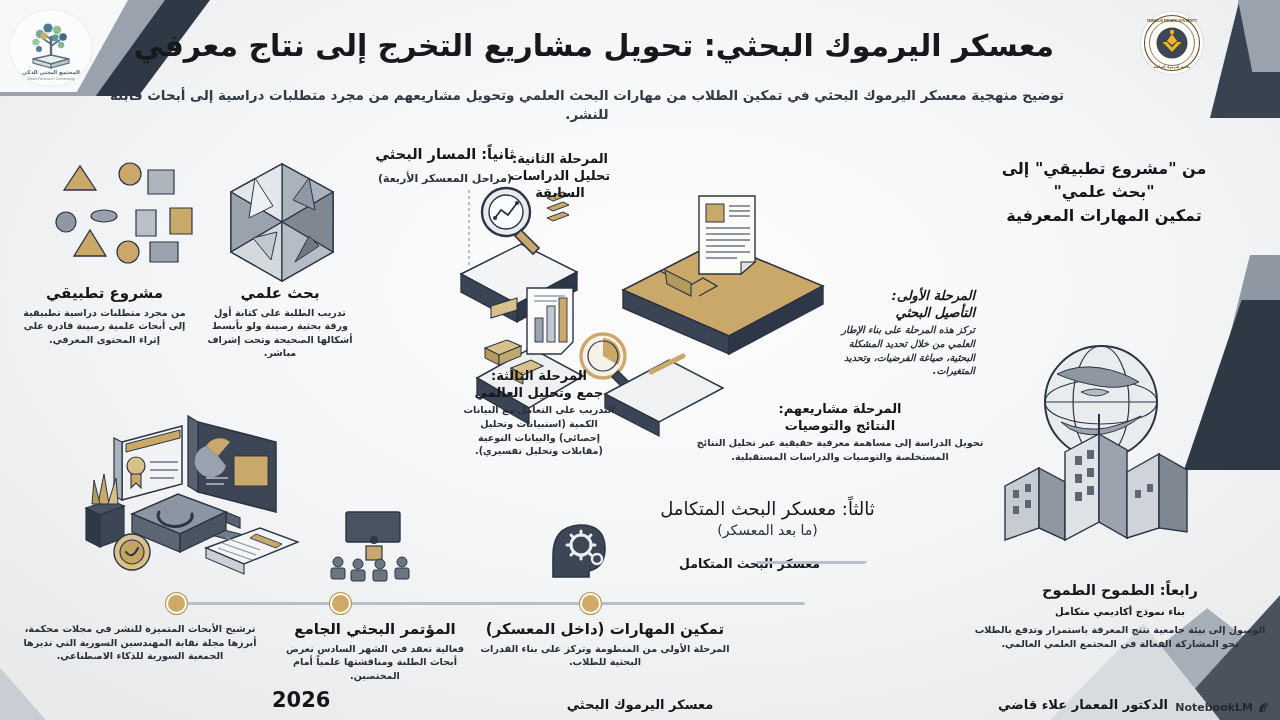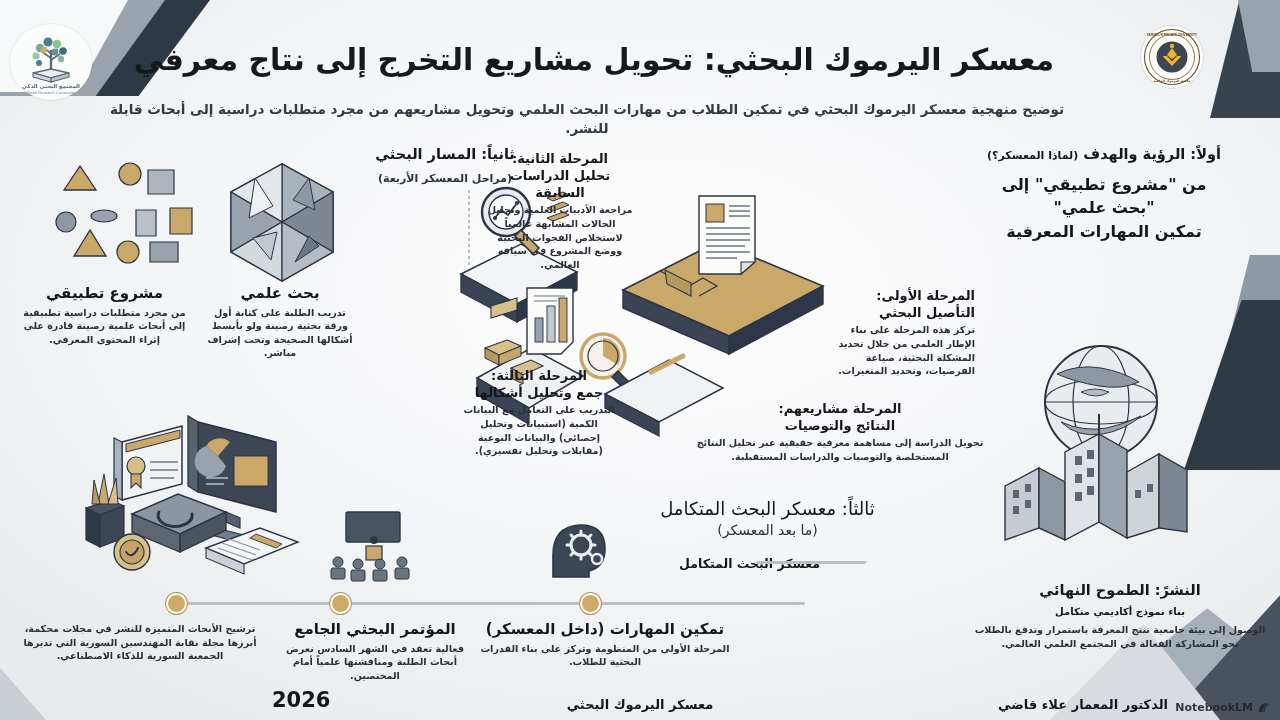--- a/index.html
+++ b/index.html
@@ -71,21 +71,21 @@
     background: #d8dce0;
     clip-path: polygon(0 100%, 55% 0, 100% 100%);
   }
   .deco-bl-mid {
     left: 0; bottom: 0; width: 46px; height: 52px;
     background: #c9ced4;
     clip-path: polygon(0 0, 100% 100%, 0 100%);
   }
 
   
-  #header { position: absolute; left: 0; top: 16px; width: 1217px; height: 124px; }
+  #header { position: absolute; left: 0; top: 2px; width: 1217px; height: 124px; }
   #title {
     position: absolute; right: 118px; top: 26px; width: 1010px;
     text-align: center;
     font-size: 30px; font-weight: 700; color: #16181c;
     letter-spacing: -.2px; line-height: 1.22;
     white-space: nowrap; overflow: hidden;
     direction: rtl;
   }
   #subtitle {
     position: absolute; right: 150px; top: 84px; width: 960px;
@@ -136,21 +136,21 @@
   #sec3 { right: 380px; top: 498px; width: 265px; }
   #sec3 .kicker { font-size: 18px; font-weight: 400; color: #14161a; }
   #sec3 .paren { font-size: 14px; font-weight: 400; color: #2b3039; margin-top: 3px; }
 
   #sec4 { right: 10px; top: 582px; width: 300px; }
   #sec4 .kicker { font-size: 14.5px; font-weight: 700; color: #14161a; }
   #sec4 .big { font-size: 10px; font-weight: 700; color: #14161a; margin-top: 8px; }
   #sec4 .body { margin-top: 6px; font-size: 9.6px; line-height: 1.45; }
 
   
-  #stage1 { right: 305px; top: 287px; width: 152px; }
+  #stage1 { right: 305px; top: 287px; width: 152px; font-style: italic; }
   #stage2 { right: 645px; top: 150px; width: 150px; }
   #stage3 { right: 665px; top: 367px; width: 152px; }
   #stage4 { right: 295px; top: 400px; width: 290px; }
   #stage4 .body { text-align: center; }
 
   
   #concept-a { left: 22px; top: 284px; width: 165px; }
   #concept-b { left: 205px; top: 284px; width: 150px; }
 
   
@@ -266,24 +266,20 @@
         <text x="29" y="7.6" text-anchor="middle" font-size="3.2" font-weight="700" fill="#6b4f22" font-family="'Liberation Sans',sans-serif">YARMOUK PRIVATE UNIVERSITY</text>
         <text x="29" y="54" text-anchor="middle" font-size="3.4" font-weight="700" fill="#6b4f22" font-family="'DejaVu Sans',sans-serif">جامعة اليرموك الخاصة</text>
       </svg>
     </div>
 
     <div id="title">معسكر اليرموك البحثي: تحويل مشاريع التخرج إلى نتاج معرفي</div>
     <div id="subtitle">توضيح منهجية معسكر اليرموك البحثي في تمكين الطلاب من مهارات البحث العلمي وتحويل مشاريعهم من مجرد متطلبات دراسية إلى أبحاث قابلة للنشر.</div>
   </div>
 
   <div class="blk c" id="sec1">
-    <div class="kicker">
-      <span>أولاً: الرؤية والهدف</span>
-      <span class="paren">(لماذا المعسكر؟)</span>
-    </div>
     <div class="big">من "مشروع تطبيقي" إلى</div>
     <div class="big" style="margin-top:0">"بحث علمي"</div>
     <div class="big" style="margin-top:2px">تمكين المهارات المعرفية</div>
   </div>
 
   <div class="blk c" id="sec2">
     <div class="kicker">ثانياً: المسار البحثي</div>
     <div class="paren">(مراحل المعسكر الأربعة)</div>
   </div>
 
@@ -369,26 +365,25 @@
 
   <div class="blk r" id="stage1">
     <div class="hd">المرحلة الأولى:</div>
     <div class="hd">التأصيل البحثي</div>
     <div class="body">تركز هذه المرحلة على بناء الإطار العلمي من خلال تحديد المشكلة البحثية، صياغة الفرضيات، وتحديد المتغيرات.</div>
   </div>
 
   <div class="blk c" id="stage2">
     <div class="hd">المرحلة الثانية:</div>
     <div class="hd">تحليل الدراسات السابقة</div>
-    <div class="body">مراجعة الأدبيات العلمية وتحليل الحالات المشابهة عالمياً لاستخلاص الفجوات البحثية ووضع المشروع في سياقه العالمي.</div>
   </div>
 
   <div class="blk c" id="stage3">
     <div class="hd">المرحلة الثالثة:</div>
-    <div class="hd">جمع وتحليل أشكالها</div>
+    <div class="hd">جمع وتحليل العالمي</div>
     <div class="body">التدريب على التعامل مع البيانات الكمية (استبيانات وتحليل إحصائي) والبيانات النوعية (مقابلات وتحليل تفسيري).</div>
   </div>
 
   <div class="blk c" id="stage4">
     <div class="hd">المرحلة مشاريعهم:</div>
     <div class="hd">النتائج والتوصيات</div>
     <div class="body">تحويل الدراسة إلى مساهمة معرفية حقيقية عبر تحليل النتائج المستخلصة والتوصيات والدراسات المستقبلية.</div>
   </div>
 
   <div class="illu" id="illu-shapes">
@@ -578,21 +573,21 @@
             <rect x="92" y="146" width="7" height="9"></rect>
           <rect x="140" y="150" width="6" height="8"></rect>
             <rect x="152" y="144" width="6" height="8"></rect>
         </g>
         <path d="M104 74 L104 94" stroke="#2c3444" stroke-width="2"></path>
       </g>
     </svg>
   </div>
 
   <div class="blk c" id="sec4">
-    <div class="kicker">النشرً: الطموح النهائي</div>
+    <div class="kicker">رابعاً: الطموح الطموح</div>
     <div class="big">بناء نموذج أكاديمي متكامل</div>
     <div class="body">الوصول إلى بيئة جامعية تنتج المعرفة باستمرار وتدفع بالطلاب نحو المشاركة الفعالة في المجتمع العلمي العالمي.</div>
   </div>
 
   <div id="year">2026</div>
   <div id="footer-center">معسكر اليرموك البحثي</div>
   <div id="footer-right">الدكتور المعمار علاء قاضي</div>
   <div id="watermark">
     <svg width="13" height="13" viewBox="0 0 13 13">
       <path d="M2 11 Q2 2 11 2 Q6 4 5.5 11 Z" fill="#20242a"></path>

